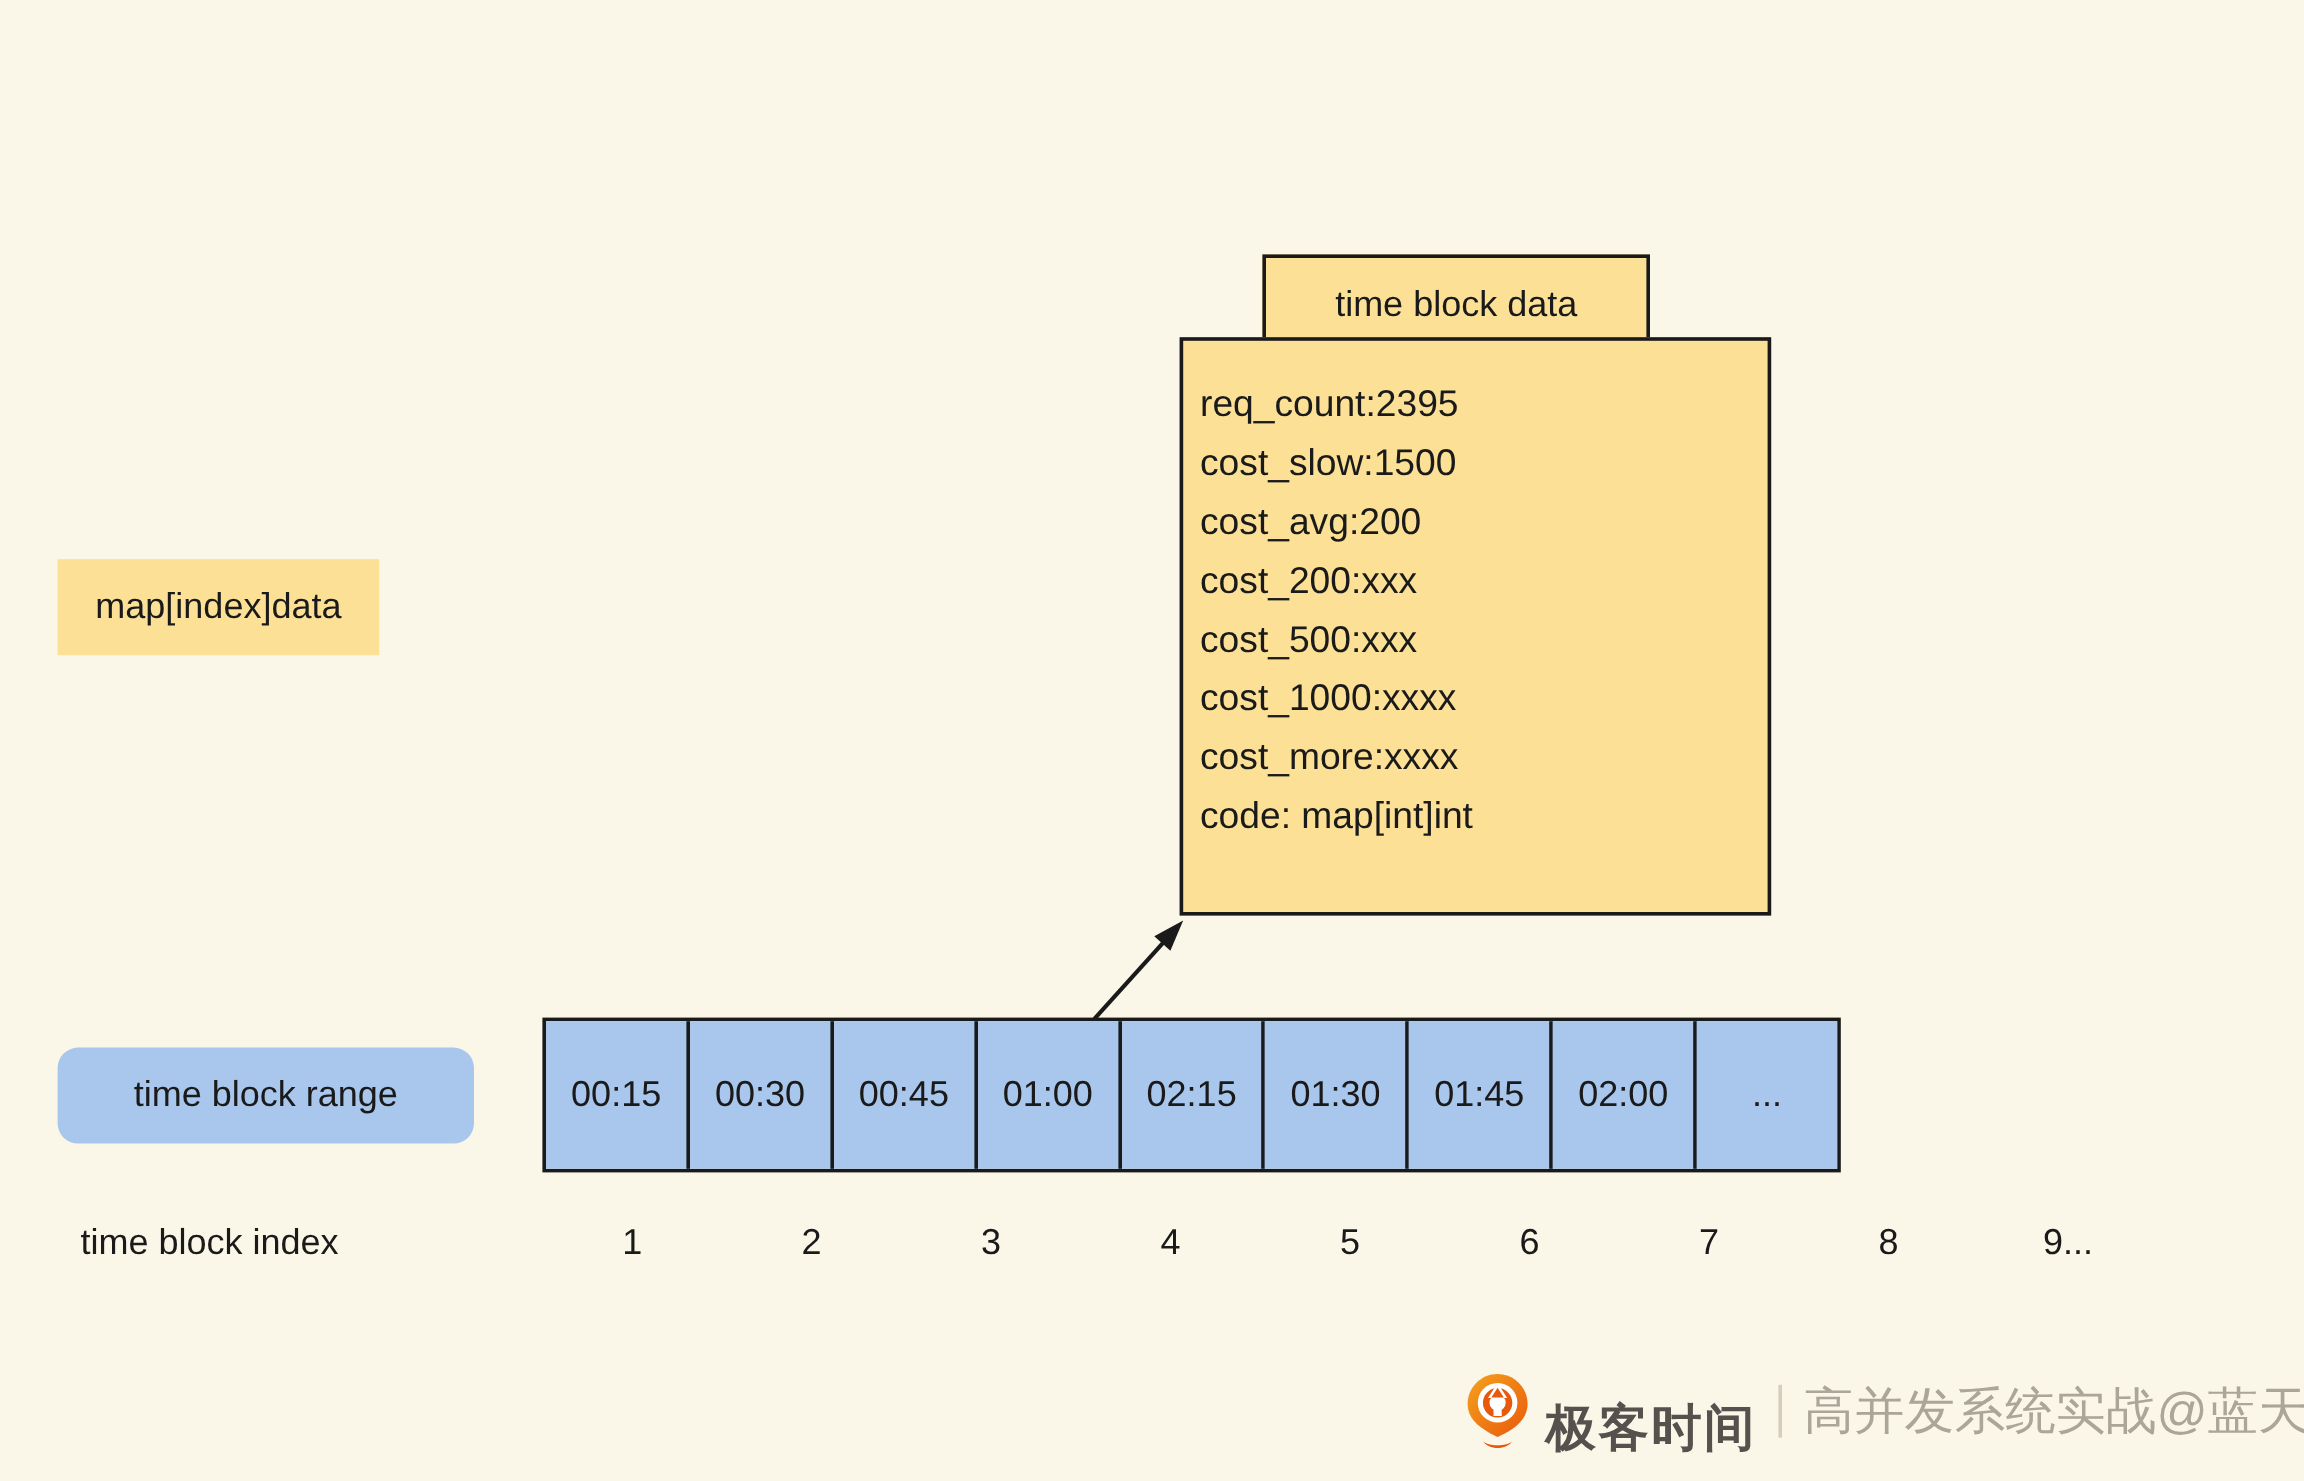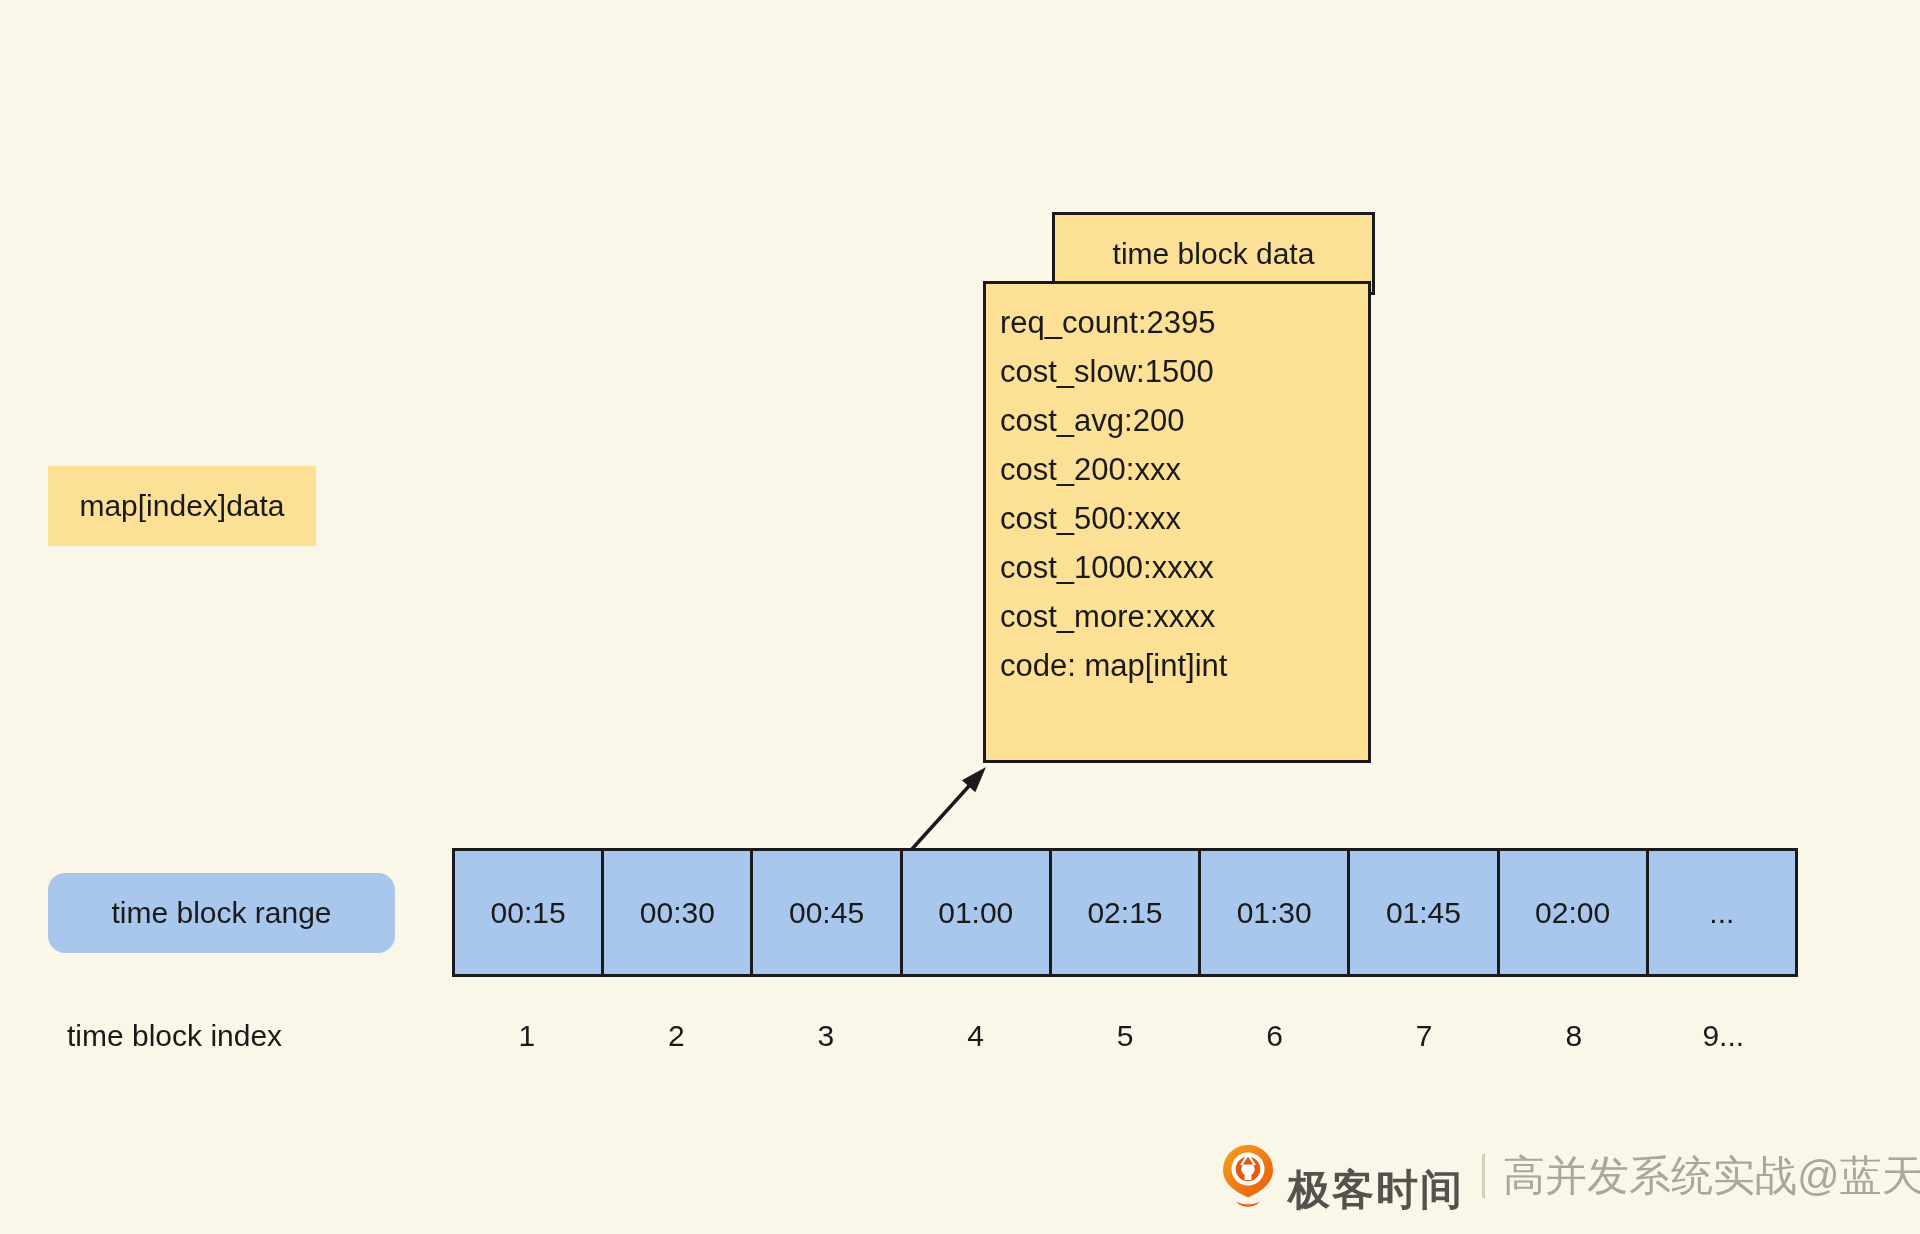--- a/index.html
+++ b/index.html
@@ -17,23 +17,23 @@
   .title-box {
     left:1052px; top:165px; width:323px; height:83px;
     background:#FBE096; border:3px solid #1A1A1A;
     display:flex; align-items:center; justify-content:center;
     font-size:30px;
     margin-top:47px;
   }
 
   
   .data-box {
-    left:983px; top:281px; width:388px; height:482px;
+    left:983px; top:281px; width:493px; height:482px;
     background:#FBE096; border:3px solid #1A1A1A;
-    padding:14px 10px 0 14px;
+    padding:28px 10px 0 14px;
   }
   .data-box .line {
     font-size:31px; line-height:49px; white-space:nowrap;
   }
 
   
   .map-label {
     left:48px; top:466px; width:268px; height:80px;
     background:#FBE096;
     display:flex; align-items:center; justify-content:center;
@@ -44,21 +44,21 @@
   .range-label {
     left:48px; top:873px; width:347px; height:80px;
     background:#A9C7ED;
     display:flex; align-items:center; justify-content:center;
     font-size:30px;
     border-radius:17px;
   }
 
   
   .block-row {
-    left:452px; top:848px; width:1346px; height:129px;
+    left:452px; top:848px; width:1082px; height:129px;
     border:3px solid #1A1A1A;
     display:flex;
     text-align:center;
   }
   .block-cell {
     flex:1 1 0; background:#A9C7ED;
     border-right:3px solid #1A1A1A;
     display:flex; align-items:center; justify-content:center;
     font-size:30px;
   }

